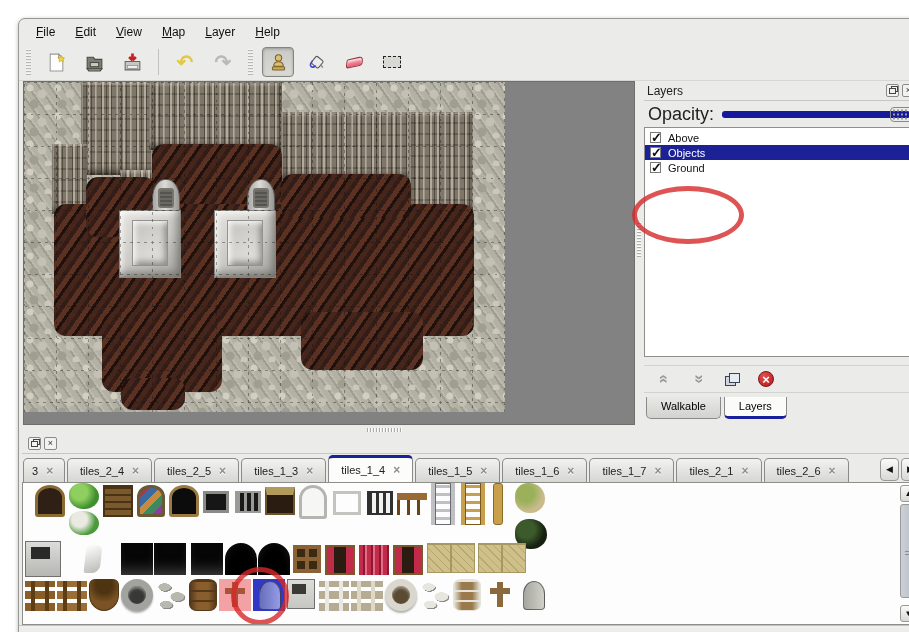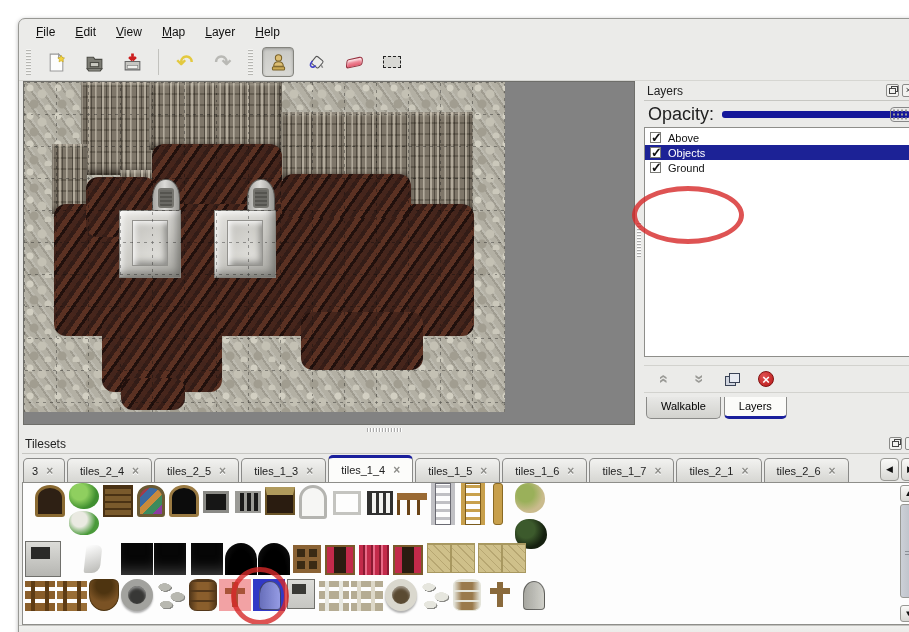--- a/index.html
+++ b/index.html
@@ -281,21 +281,20 @@
           <span class="b-tab">Walkable</span>
           <span class="b-tab active">Layers</span>
         </div>
     </div>
   </div>
 
   <div class="hsplit"></div>
 
   <div class="dock-tilesets">
     <div class="dock-titlebar">
-      <span class="dock-title">Tilesets</span>
       <span class="dk-btn float"></span>
       <span class="dk-btn">×</span>
     </div>
     <div class="ts-tabbar">
       <div class="ts-tab partial">
           <span>3</span>
           <span class="ts-close">×</span>
         </div>
         <div class="ts-tab">
           <span>tiles_2_4</span>

